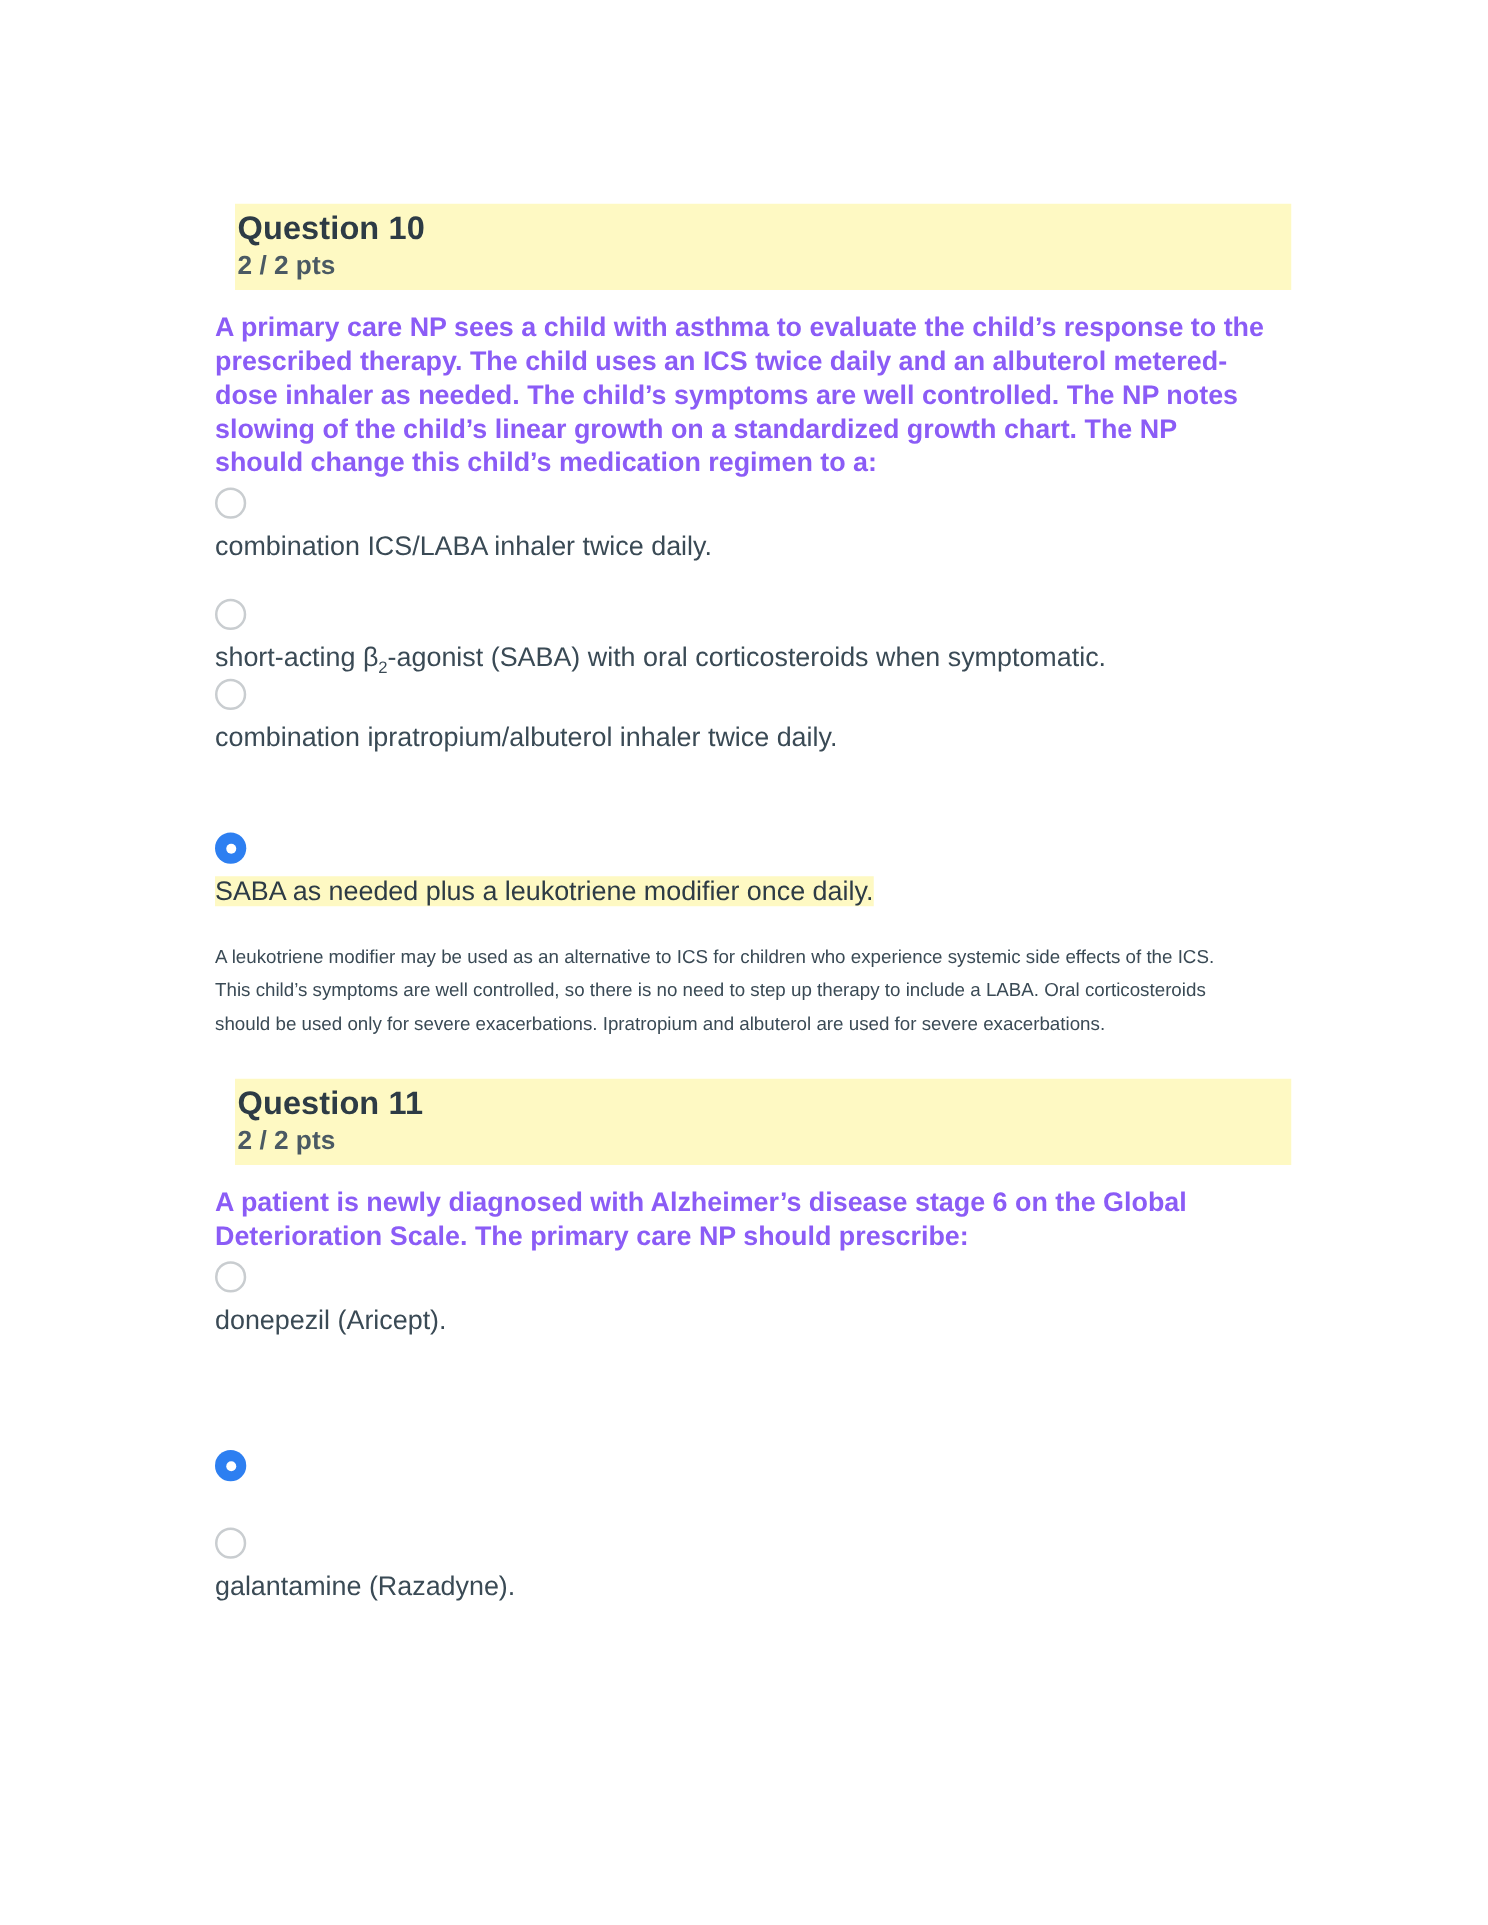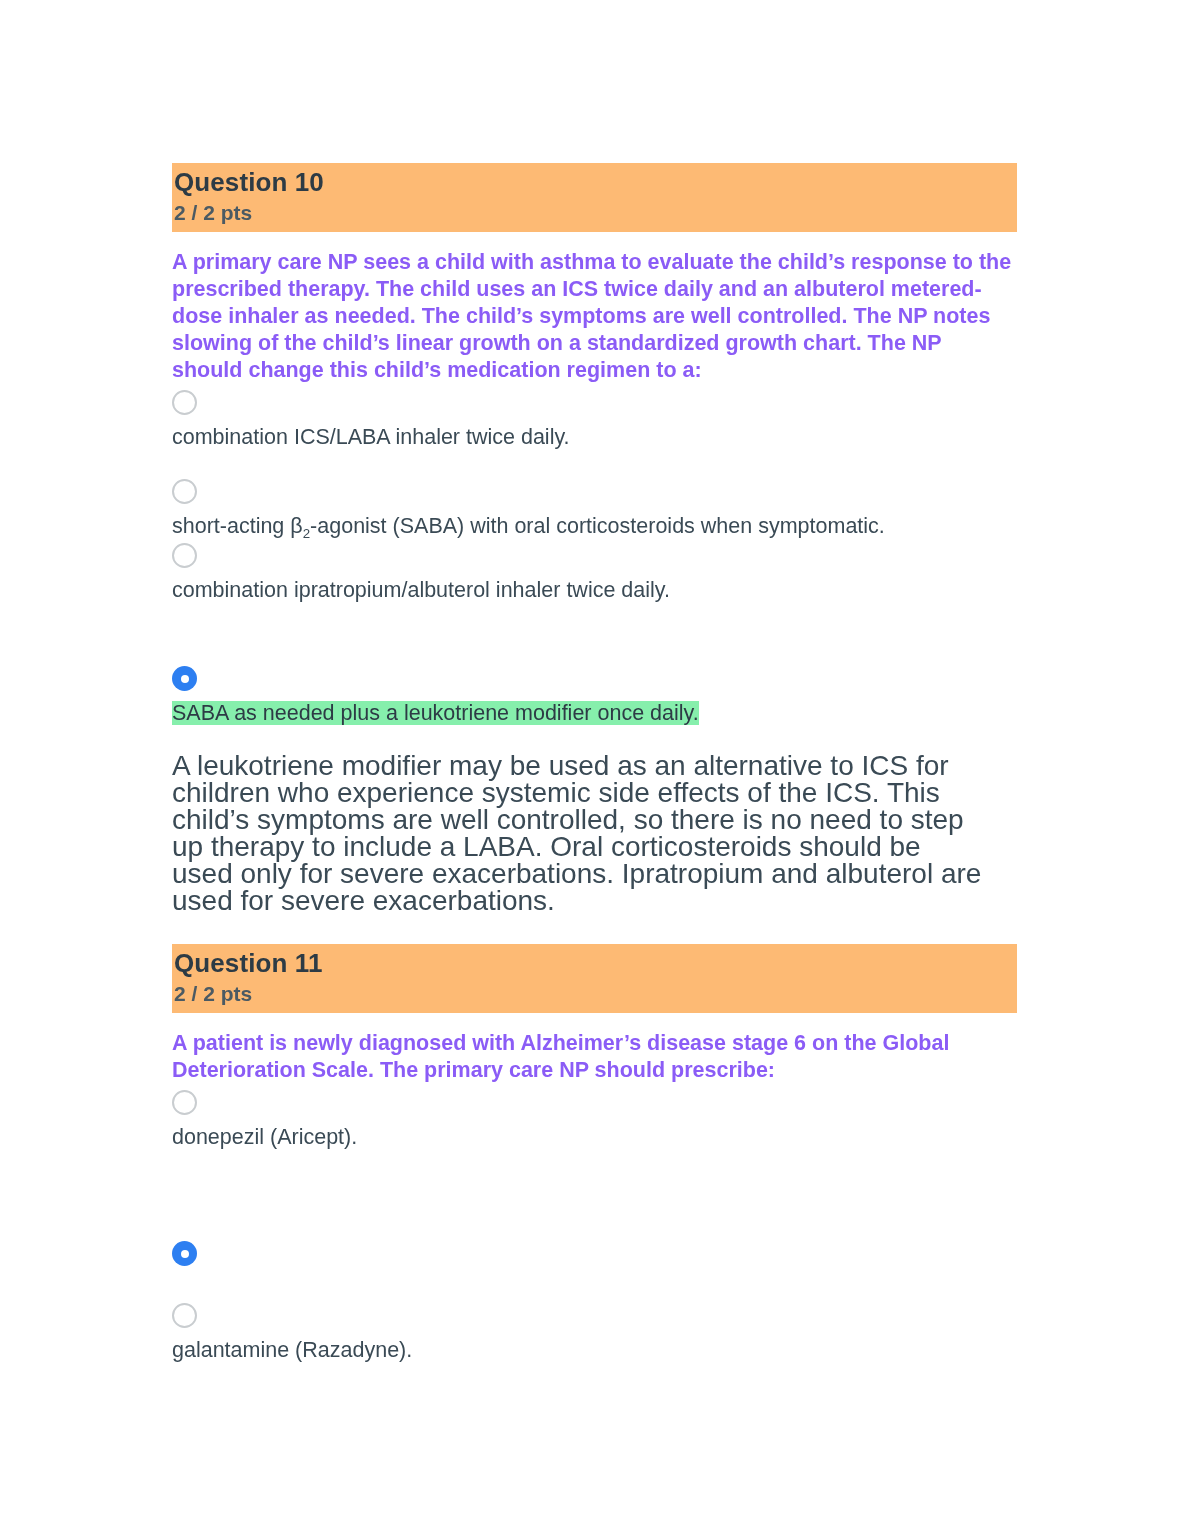--- a/index.html
+++ b/index.html
@@ -23,24 +23,25 @@
   }
   .content {
     position: absolute;
     left: 172px;
     top: 163px;
     width: 845px;
   }
 
   
   .q-header {
-    background: #fdba74;
+    background: #fef9c3;
     width: 845px;
     padding: 2px 0 4px 2px;
     box-sizing: border-box;
+    margin-left: 16px;
   }
   .q-title {
     font-size: 26px;
     font-weight: bold;
     line-height: 34px;
     color: #2d3b45;
     letter-spacing: 0.1px;
   }
   .q-points {
     font-size: 21px;
@@ -53,38 +54,38 @@
   
   .q-stem {
     font-size: 21.5px;
     line-height: 27px;
     color: #8b5cf6;
     margin-top: 17px;
     width: 845px;
     font-weight: bold;
   }
   .q-explanation {
-    font-size: 28px;
+    font-size: 15px;
     line-height: 27px;
     color: #3a4a55;
     width: 810px;
     margin-top: 25px;
   }
 
   
   .options { margin: 0; padding: 0; }
   .option { position: relative; }
   .option-label {
     font-size: 21.5px;
     line-height: 27px;
     color: #3a4a55;
     white-space: nowrap;
   }
   .option-label .hl {
-    background: #86efac;
+    background: #fef9c3;
     color: #2d3b45;
   }
 
   
   .radio {
     display: block;
     width: 25px;
     height: 25px;
     border-radius: 50%;
     box-sizing: border-box;

